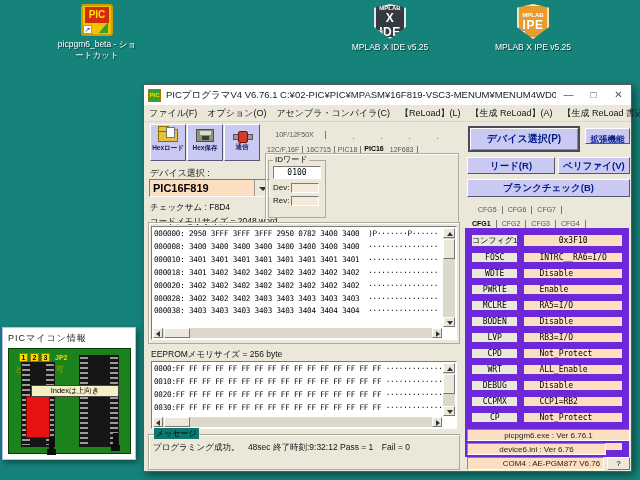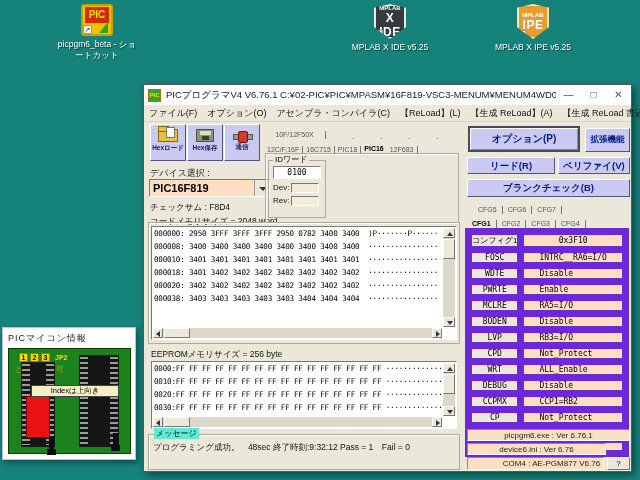--- a/index.html
+++ b/index.html
@@ -77,21 +77,21 @@
   .hscroll .lt { left:0; top:0; bottom:0; width:10px; }
   .hscroll .rt { right:0; top:0; bottom:0; width:10px; }
   .hscroll .thumb { left:11px; top:0; bottom:0; width:26px; }
   .tri { position:absolute; width:0; height:0; }
   .tri.u { left:3px; top:3px; border-left:3px solid transparent; border-right:3px solid transparent; border-bottom:4px solid #333; }
   .tri.d { left:3px; top:3px; border-left:3px solid transparent; border-right:3px solid transparent; border-top:4px solid #333; }
   .tri.l { left:2px; top:2px; border-top:3px solid transparent; border-bottom:3px solid transparent; border-right:4px solid #333; }
   .tri.r { left:3px; top:2px; border-top:3px solid transparent; border-bottom:3px solid transparent; border-left:4px solid #333; }
 
   .msggroup { position:absolute; left:3px; top:312px; width:312px; height:36px; border:1px solid #adaa9a; box-shadow:inset 1px 1px 0 #fff; }
-  .msglegend { position:absolute; left:9px; top:306px; font-size:8px; background:#5eead4; padding:0 2px;text-align:center; }
+  .msglegend { position:absolute; left:9px; top:306px; font-size:8px; background:#0f766e; padding:0 2px;text-align:center; }
   .msgtext { position:absolute; left:8px; top:320px; font-size:8.5px; color:#111; white-space:nowrap; }
 
   
   .abtn { position:absolute; background:#c9c9f1; color:#001a8c; font-weight:bold; text-align:center; cursor:pointer; border:1px solid; border-color:#ffffff #55557a #55557a #ffffff; }
   .abtn.default { border:2px solid #4a4a5a; box-shadow:inset 1px 1px 0 #fff, inset -1px -1px 0 #8888aa; }
 
   .cfgtabs { position:absolute; font-size:7px; color:#555; display:flex; align-items:flex-end; }
   .cfgtab { border-right:1px solid #777; padding:0 5px 1px; cursor:pointer; }
   .cfgtab.sel { color:#000; font-weight:bold; }
 
@@ -223,20 +223,21 @@
       </div>
 
       <div class="groupbox" style="left:3px; top:100px; width:312px; height:122px;"></div>
       <div class="hexpanel" style="left:6px; top:104px; width:306px; height:114px;">
         <div class="hexlines">
           <div class="hexline">000000: 2950 3FFF 3FFF 3FFF 2950 0782 3400 3400  )P·······P······</div>
           <div class="hexline">000008: 3400 3400 3400 3400 3400 3400 3400 3400  ················</div>
           <div class="hexline">000010: 3401 3401 3401 3401 3401 3401 3401 3401  ················</div>
           <div class="hexline">000018: 3401 3402 3402 3402 3402 3402 3402 3402  ················</div>
           <div class="hexline">000020: 3402 3402 3402 3402 3402 3402 3402 3402  ················</div>
+          <div class="hexline">000028: 3402 3402 3402 3403 3403 3403 3403 3403  ················</div>
           <div class="hexline">000038: 3403 3403 3403 3403 3403 3404 3404 3404  ················</div>
 
         </div>
         <div class="vscroll">
           <div class="sbtn up">
               <span class="tri u"></span>
             </div>
           <div class="sbtn thumb"></div>
           <div class="sbtn dn">
               <span class="tri d"></span>
@@ -279,22 +280,22 @@
           <div class="sbtn rt">
               <span class="tri r"></span>
             </div>
         </div>
       </div>
 
       <div class="msggroup"></div>
       <div class="msglegend">メッセージ</div>
       <div class="msgtext">プログラミング成功。　48sec 終了時刻:9:32:12  Pass = 1　Fail = 0</div>
 
-      <div class="abtn default" style="left:323px; top:4px; width:112px; height:26px; font-size:10px; line-height:21px;">オプション(P)</div>
-      <div class="abtn" style="left:440px; top:6px; width:45px; height:24px; font-size:8.5px; line-height:20px;">拡張機能</div>
+      <div class="abtn default" style="left:323px; top:4px; width:112px; height:26px; font-size:10px; line-height:21px;">デバイス選択(P)</div>
+      <div class="abtn" style="left:440px; top:6px; width:45px; height:16px; font-size:8.5px; line-height:20px;">拡張機能</div>
       <div class="abtn" style="left:322px; top:35px; width:88px; height:17px; font-size:9.5px; line-height:15px;">リード(R)</div>
       <div class="abtn" style="left:413px; top:35px; width:72px; height:17px; font-size:9.5px; line-height:15px;">ベリファイ(V)</div>
       <div class="abtn" style="left:322px; top:57px; width:163px; height:18px; font-size:9.5px; line-height:16px;">ブランクチェック(B)</div>
 
       <div class="cfgtabs" style="left:328px; top:79px; height:13px;">
         <span class="cfgtab">CFG5</span>
         <span class="cfgtab">CFG6</span>
         <span class="cfgtab">CFG7</span>
       </div>
       <div class="cfgtabs" style="left:322px; top:92px; height:14px;">

